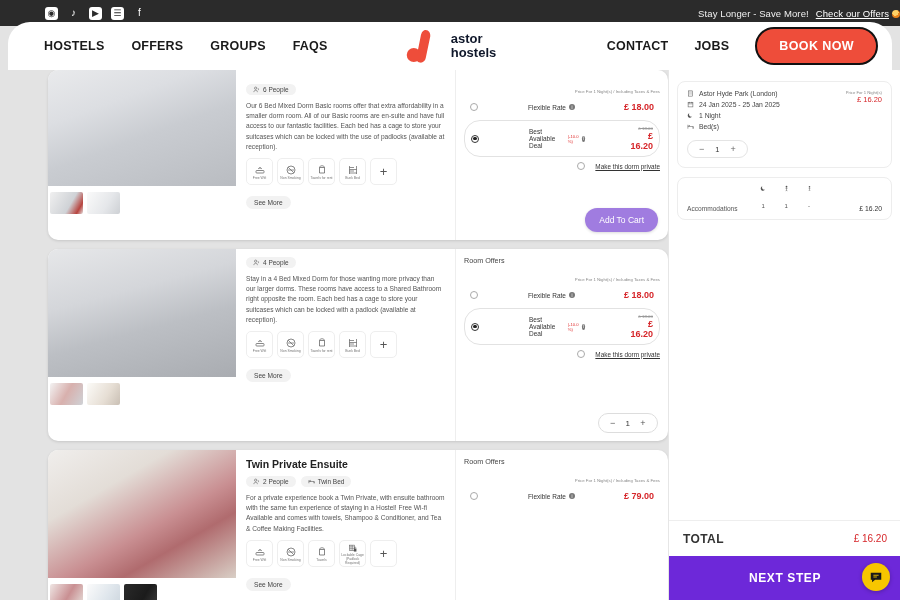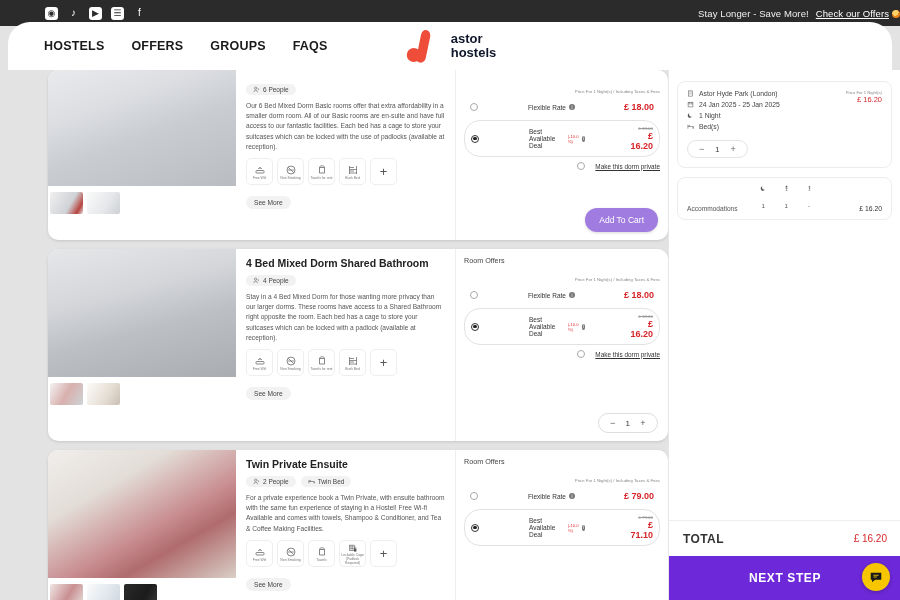--- a/index.html
+++ b/index.html
@@ -227,20 +227,25 @@
     </div>
     <div class="logo-wrap">
       <svg class="logo-mark" viewBox="0 0 40 36">
         <path d="M22 2c3 0 5 3 4.5 6.5L22 30c-.6 3-3 5-5.8 4.6-2.6-.4-4-2.8-3.4-5.6L17 8c.6-3.4 2.3-6 5-6z" fill="#ee4d3a"></path>
         <circle cx="10" cy="27" r="7" fill="#ee4d3a"></circle>
       </svg>
       <div class="logo-text">
         <div>astor</div>
         <div>hostels</div>
       </div>
+    </div>
+    <div class="nav-right">
+      <div class="nav-item">CONTACT</div>
+      <div class="nav-item">JOBS</div>
+      <button class="book-btn">BOOK NOW</button>
     </div>
   </div>
 
   <div class="body-area">
 
     <div class="left-col">
 
       <div class="room-card" style="top:0; height:170px;">
         <div class="card-media">
           <div class="hero" style="background:linear-gradient(160deg,#e9eaec 0%,#dcdee2 30%,#c9ccd1 55%,#b9bcc1 100%);"></div>
@@ -331,21 +336,20 @@
 
       <div class="room-card" style="top:179px; height:192px;">
         <div class="card-media">
           <div class="hero" style="height:128px;background:linear-gradient(165deg,#e6e7e9 0%,#d4d6da 35%,#bcbfc4 60%,#a9acb1 100%);"></div>
           <div class="thumbs">
             <div class="thumb" style="background:linear-gradient(120deg,#f3f3f3,#d8b0ad 50%,#cfd2d6);"></div>
             <div class="thumb" style="background:linear-gradient(120deg,#fcfbf8,#e6ded4 60%,#c9bfb4);"></div>
           </div>
         </div>
         <div class="card-info">
-          <div class="room-title">4 Bed Mixed Dorm Shared Bathroom</div>
           <div class="chips">
             <span class="chip">
               <svg viewBox="0 0 16 16">
                   <circle cx="6" cy="5" r="2.6" fill="none" stroke="#555" stroke-width="1.3"></circle>
                   <path d="M2 14c0-2.6 1.8-4.2 4-4.2s4 1.6 4 4.2" fill="none" stroke="#555" stroke-width="1.3"></path>
                   <path d="M11 5.2a2.2 2.2 0 010 4.3" fill="none" stroke="#555" stroke-width="1.2"></path>
                 </svg>
               <span>4 People</span>
             </span>
           </div>
@@ -489,32 +493,20 @@
           <div class="offers-title">Room Offers</div>
           <div class="price-note">Price For 1 Night(s) / Including Taxes &amp; Fees</div>
           <div class="rate-row">
             <span class="radio"></span>
             <span class="rate-label">
                 <span>Flexible Rate</span>
                 <span class="info-i">i</span>
               </span>
             <span class="rate-price">
               <div class="amount">£ 79.00</div>
-            </span>
-          </div>
-          <div class="rate-row sel">
-            <span class="radio on"></span>
-            <span class="rate-label">
-                <span>Best Available Deal</span>
-                <span class="disc">(-10.0 %)</span>
-                <span class="info-i">i</span>
-              </span>
-            <span class="rate-price">
-              <div class="strike">£ 79.00</div>
-              <div class="amount">£ 71.10</div>
             </span>
           </div>
         </div>
       </div>
 
     </div>
 
     <div class="right-col">
       <div class="sb-tabline"></div>
 

